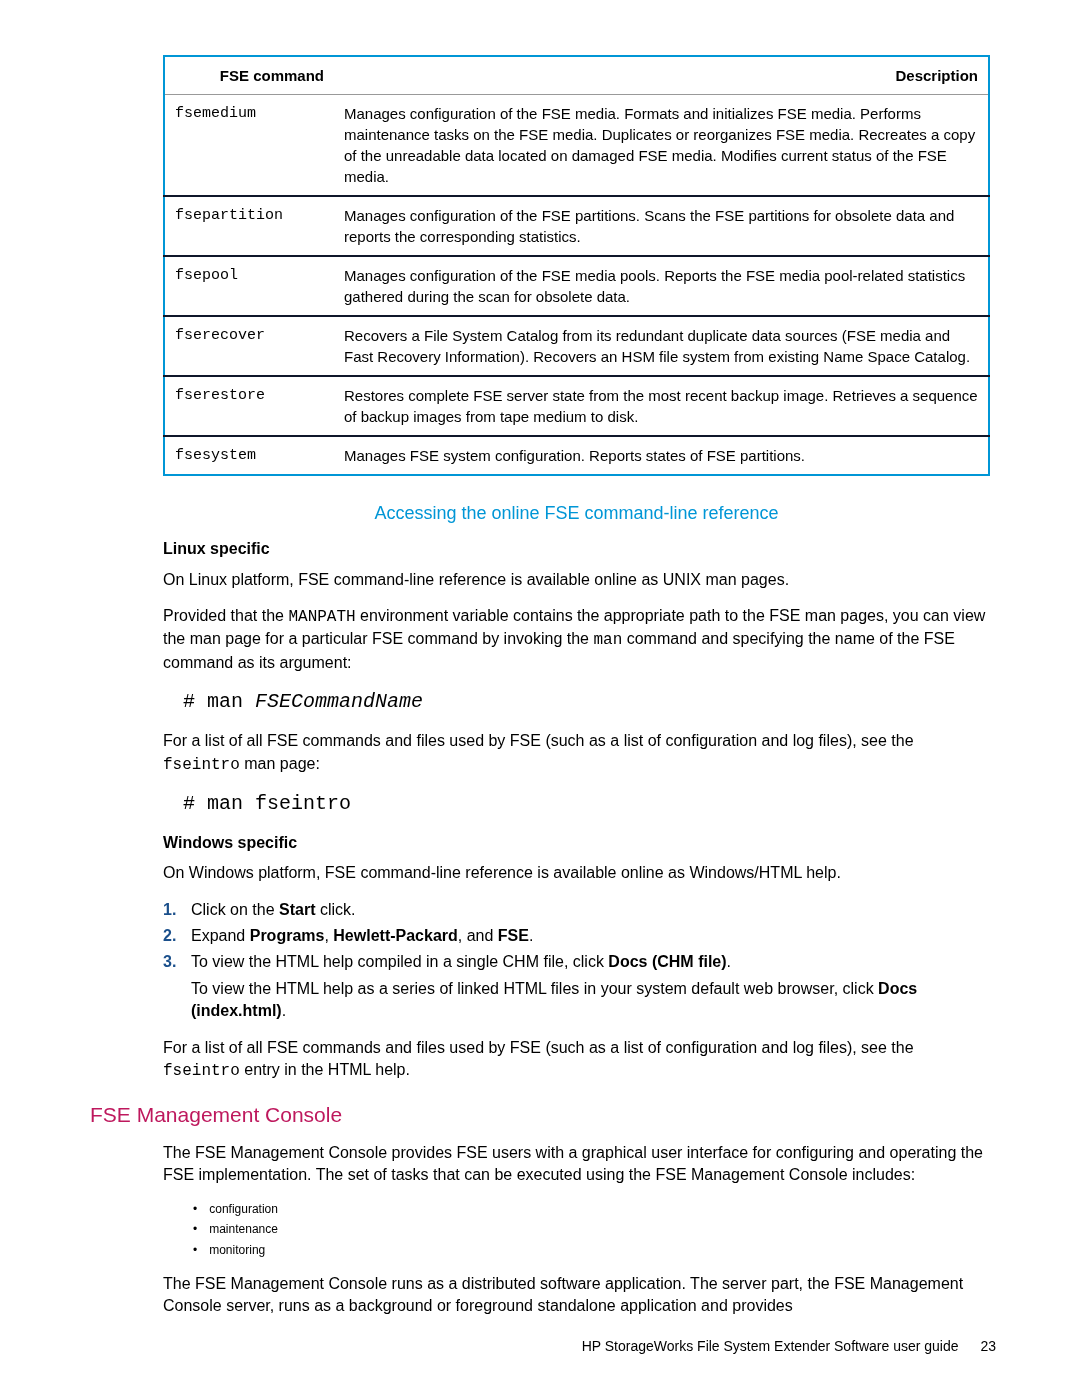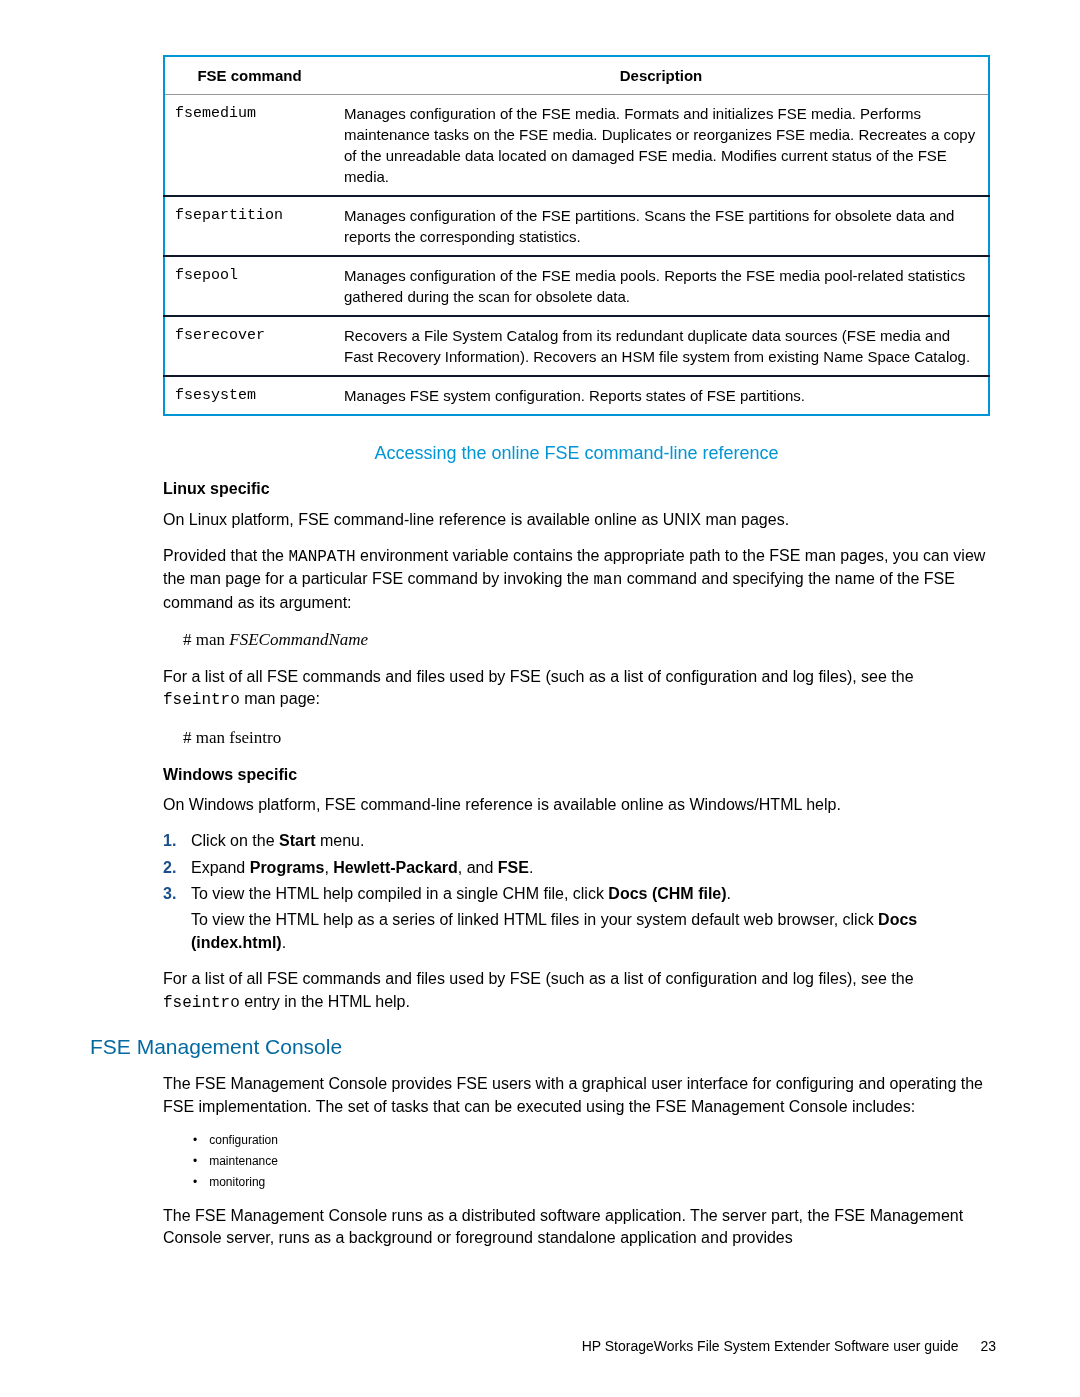--- a/index.html
+++ b/index.html
@@ -15,21 +15,21 @@
       position: relative;
     }
     .content-indent { margin-left: 73px; }
     table {
       border-collapse: collapse;
       width: 100%;
       border: 2px solid #0096d6;
       margin-bottom: 25px;
     }
     thead th {
-      text-align: center;
+      text-align: right;
       font-weight: bold;
       font-size: 15px;
       padding: 8px 10px;
       border-bottom: 1px solid #999;
     }
     tbody td {
       padding: 8px 10px;
       border-top: 2px solid #0f172a;
       vertical-align: top;
       font-size: 15px;
@@ -37,36 +37,36 @@
     tbody tr:first-child td { border-top: none; }
     td.cmd { font-family: "Courier New", monospace; width: 170px; }
     .h3-blue {
       color: #0096d6;
       font-size: 18px;
       font-weight: normal;
       margin: 0 0 12px 0;
       text-align: center;
     }
     .h2-blue {
-      color: #0369a1;
+      color: #be185d;
       font-size: 21px;
       font-weight: normal;
       margin: 18px 0 12px 0;
     }
     .subhead {
       font-weight: bold;
       font-size: 16px;
       margin-bottom: 8px;
     }
     p { margin-bottom: 14px; font-size: 16px; }
     .mono-inline { font-family: "Courier New", monospace; }
     .italic { font-style: italic; }
     .code-block {
-      font-family: Liberation Serif, serif;
-      font-size: 17px;
+      font-family: Liberation Mono, monospace;
+      font-size: 20px;
       margin: 4px 0 14px 20px;
     }
     ol.numbered { list-style: none; margin: 0 0 14px 0; padding: 0; }
     ol.numbered li { margin-bottom: 4px; padding-left: 28px; position: relative; font-size: 16px; }
     ol.numbered li .num { position: absolute; left: 0; font-weight: bold; color: #1a4f8b; }
     ol.numbered li .sub { display:block; margin-top:4px; }
     ul.bullets { list-style: none; margin: 0 0 14px 30px; padding: 0; }
     ul.bullets li { margin-bottom: 4px; font-size: 12px; }
     ul.bullets li::before { content: "•"; margin-right: 12px; }
     b { font-weight: bold; }
@@ -100,20 +100,24 @@
         </tr>
         <tr>
           <td class="cmd">fsepool</td>
           <td>Manages configuration of the FSE media pools. Reports the FSE media pool-related statistics gathered during the scan for obsolete data.</td>
         </tr>
         <tr>
           <td class="cmd">fserecover</td>
           <td>Recovers a File System Catalog from its redundant duplicate data sources (FSE media and Fast Recovery Information). Recovers an HSM file system from existing Name Space Catalog.</td>
         </tr>
         <tr>
+          <td class="cmd">fserestore</td>
+          <td>Restores complete FSE server state from the most recent backup image. Retrieves a sequence of backup images from tape medium to disk.</td>
+        </tr>
+        <tr>
           <td class="cmd">fsesystem</td>
           <td>Manages FSE system configuration. Reports states of FSE partitions.</td>
         </tr>
       </tbody>
   </table>
 
   <div class="h3-blue">Accessing the online FSE command-line reference</div>
 
   <div class="subhead">Linux specific</div>
   <p>On Linux platform, FSE command-line reference is available online as UNIX man pages.</p>
@@ -127,21 +131,21 @@
     <span>For a list of all FSE commands and files used by FSE (such as a list of configuration and log files), see the </span><span class="mono-inline">fseintro</span><span> man page:</span>
   </p>
   <div class="code-block"># man fseintro</div>
 
   <div class="subhead">Windows specific</div>
   <p>On Windows platform, FSE command-line reference is available online as Windows/HTML help.</p>
 
   <ol class="numbered">
     <li>
       <span class="num">1.</span>
-      <span>Click on the </span><b>Start</b><span> menu.</span>
+      <span>Click on the </span><b>Start</b><span> click.</span>
     </li>
     <li>
       <span class="num">2.</span>
       <span>Expand </span><b>Programs</b><span>, </span><b>Hewlett-Packard</b><span>, and </span><b>FSE</b><span>.</span>
     </li>
     <li>
       <span class="num">3.</span>
       <span>To view the HTML help compiled in a single CHM file, click </span><b>Docs (CHM file)</b><span>.</span>
       <span class="sub"><span>To view the HTML help as a series of linked HTML files in your system default web browser, click </span><b>Docs (index.html)</b><span>.</span></span>
     </li>

